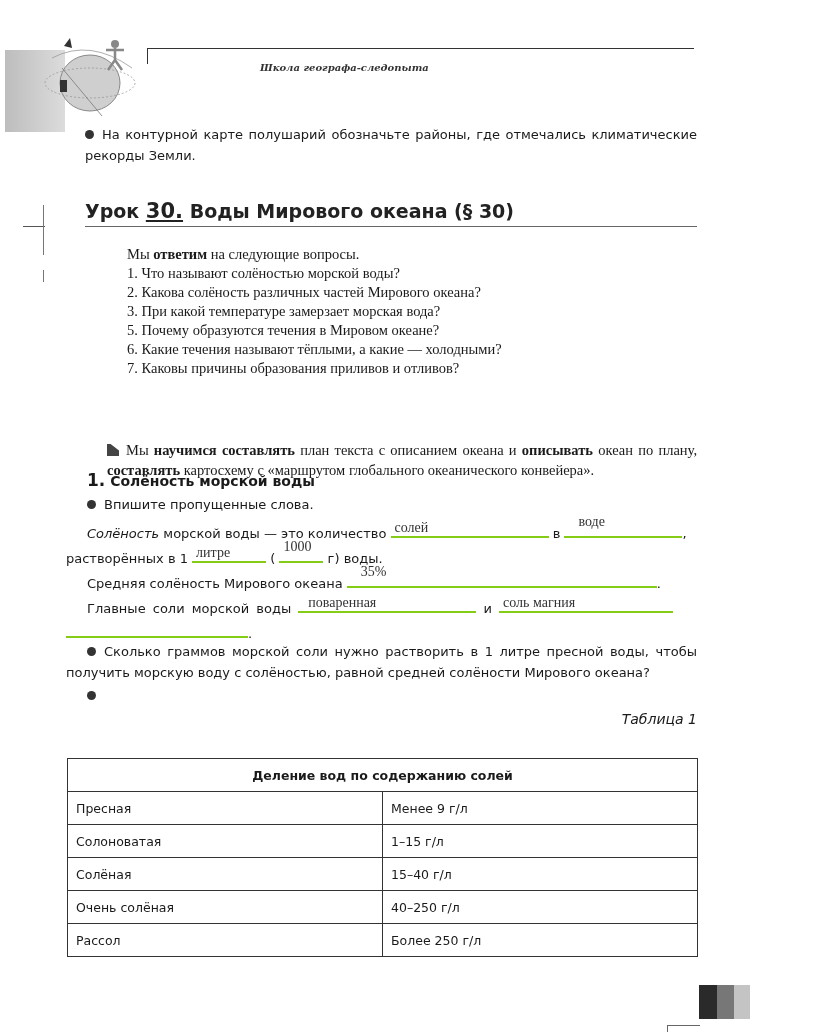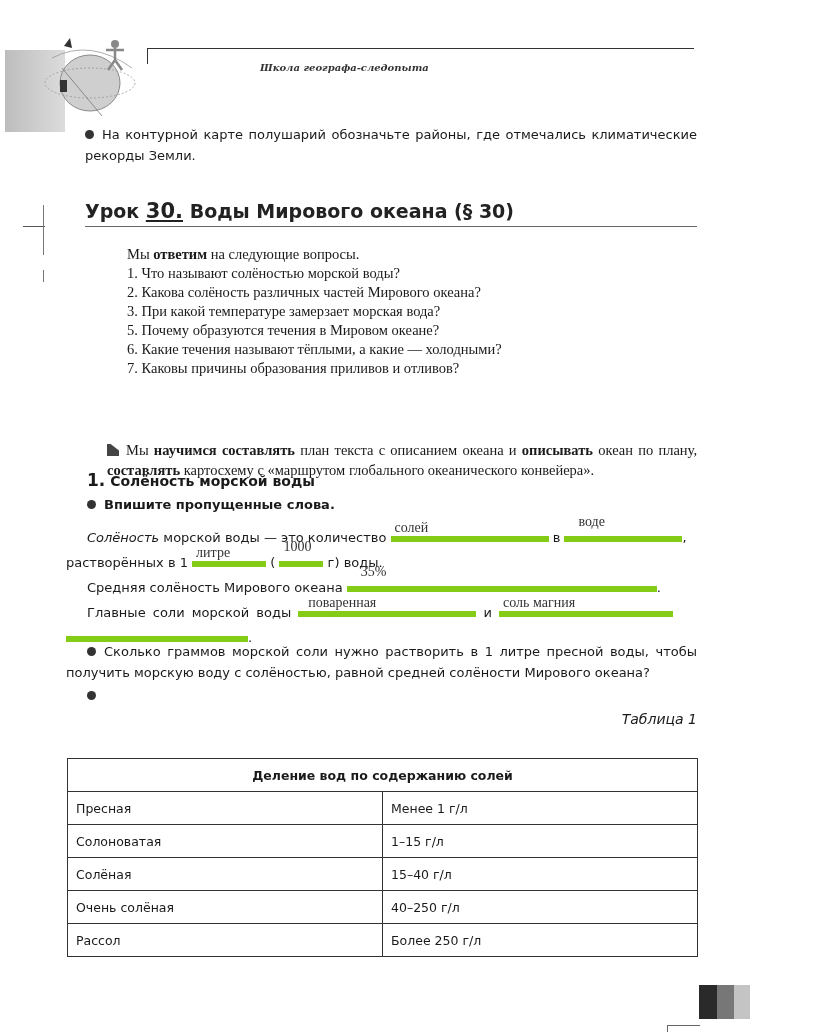--- a/index.html
+++ b/index.html
@@ -35,21 +35,21 @@
     .questions { left: 127px; top: 245px; width: 570px; font-size: 14.5px; line-height: 19px; }
     .questions ol { margin: 0; padding: 0; list-style: none; }
     .questions li { white-space: nowrap; }
     .goal { left: 107px; top: 396px; width: 590px; font-size: 14.5px; line-height: 20px; text-align: justify; margin-top: 44px; }
     .goal-icon { display: inline-block; width: 12px; height: 12px; background: #444;
       clip-path: polygon(0 0, 30% 0, 100% 55%, 100% 100%, 0 100%); margin-right: 7px; vertical-align: -1px; }
 
     .section-title { left: 87px; top: 470px; font-size: 14px; font-weight: bold; }
     .section-title .n { font-size: 17px; }
 
-    .fill-line { display: inline-block; border-bottom: 6px solid #84cc16; position: relative; height: 14px; vertical-align: baseline; }
+    .fill-line { display: inline-block; border-bottom: 2px solid #84cc16; position: relative; height: 14px; vertical-align: baseline; }
     .hand { position: absolute; left: 4px; bottom: 0px; font-family: "Liberation Serif", serif; font-size: 14px; color: #333; white-space: nowrap; }
     .hand.up { bottom: 6px; }
 
     .line { font-size: 13px; white-space: nowrap; }
 
     .table-caption { right: 128px; top: 711px; font-style: italic; font-size: 14px; }
     table.salt { position: absolute; left: 67px; top: 758px; width: 631px; border-collapse: collapse; font-size: 12.5px; padding-left: 48px; }
     table.salt td, table.salt th { border: 1px solid #333; height: 32px; padding: 0 8px; }
     table.salt th { font-weight: bold; text-align: center; height: 32px; }
     table.salt td.c1 { width: 298px; }
@@ -117,21 +117,21 @@
   <span>океан по плану,</span>
   <b>составлять</b>
   <span>картосхему с «маршрутом глобального океанического конвейера».</span>
 </div>
 
 <div class="abs section-title">
   <span class="n">1.</span>
   <span>Солёность морской воды</span>
 </div>
 
-<div class="abs line" style="left:87px; top:497px;font-weight:bold;">
+<div class="abs line" style="left:87px; top:497px;">
   <span class="bullet"></span><span>Впишите пропущенные слова.</span>
 </div>
 
 <div class="abs line" style="left:87px; top:522px;">
   <i>Солёность</i>
   <span>морской воды — это количество</span>
   <span class="fill-line" style="width:158px;"><span class="hand">солей</span></span>
   <span>в</span>
   <span class="fill-line" style="width:118px;"><span class="hand up" style="left:14px;">воде</span></span>,
 </div>
@@ -169,21 +169,21 @@
 
 <div class="abs table-caption">Таблица 1</div>
 
 <table class="salt">
   <tbody>
       <tr>
     <th colspan="2">Деление вод по содержанию солей</th>
   </tr>
   <tr>
     <td class="c1">Пресная</td>
-    <td>Менее 1 г/л</td>
+    <td>Менее 9 г/л</td>
   </tr>
   <tr>
     <td class="c1">Солоноватая</td>
     <td>1–15 г/л</td>
   </tr>
   <tr>
     <td class="c1">Солёная</td>
     <td>15–40 г/л</td>
   </tr>
   <tr>

